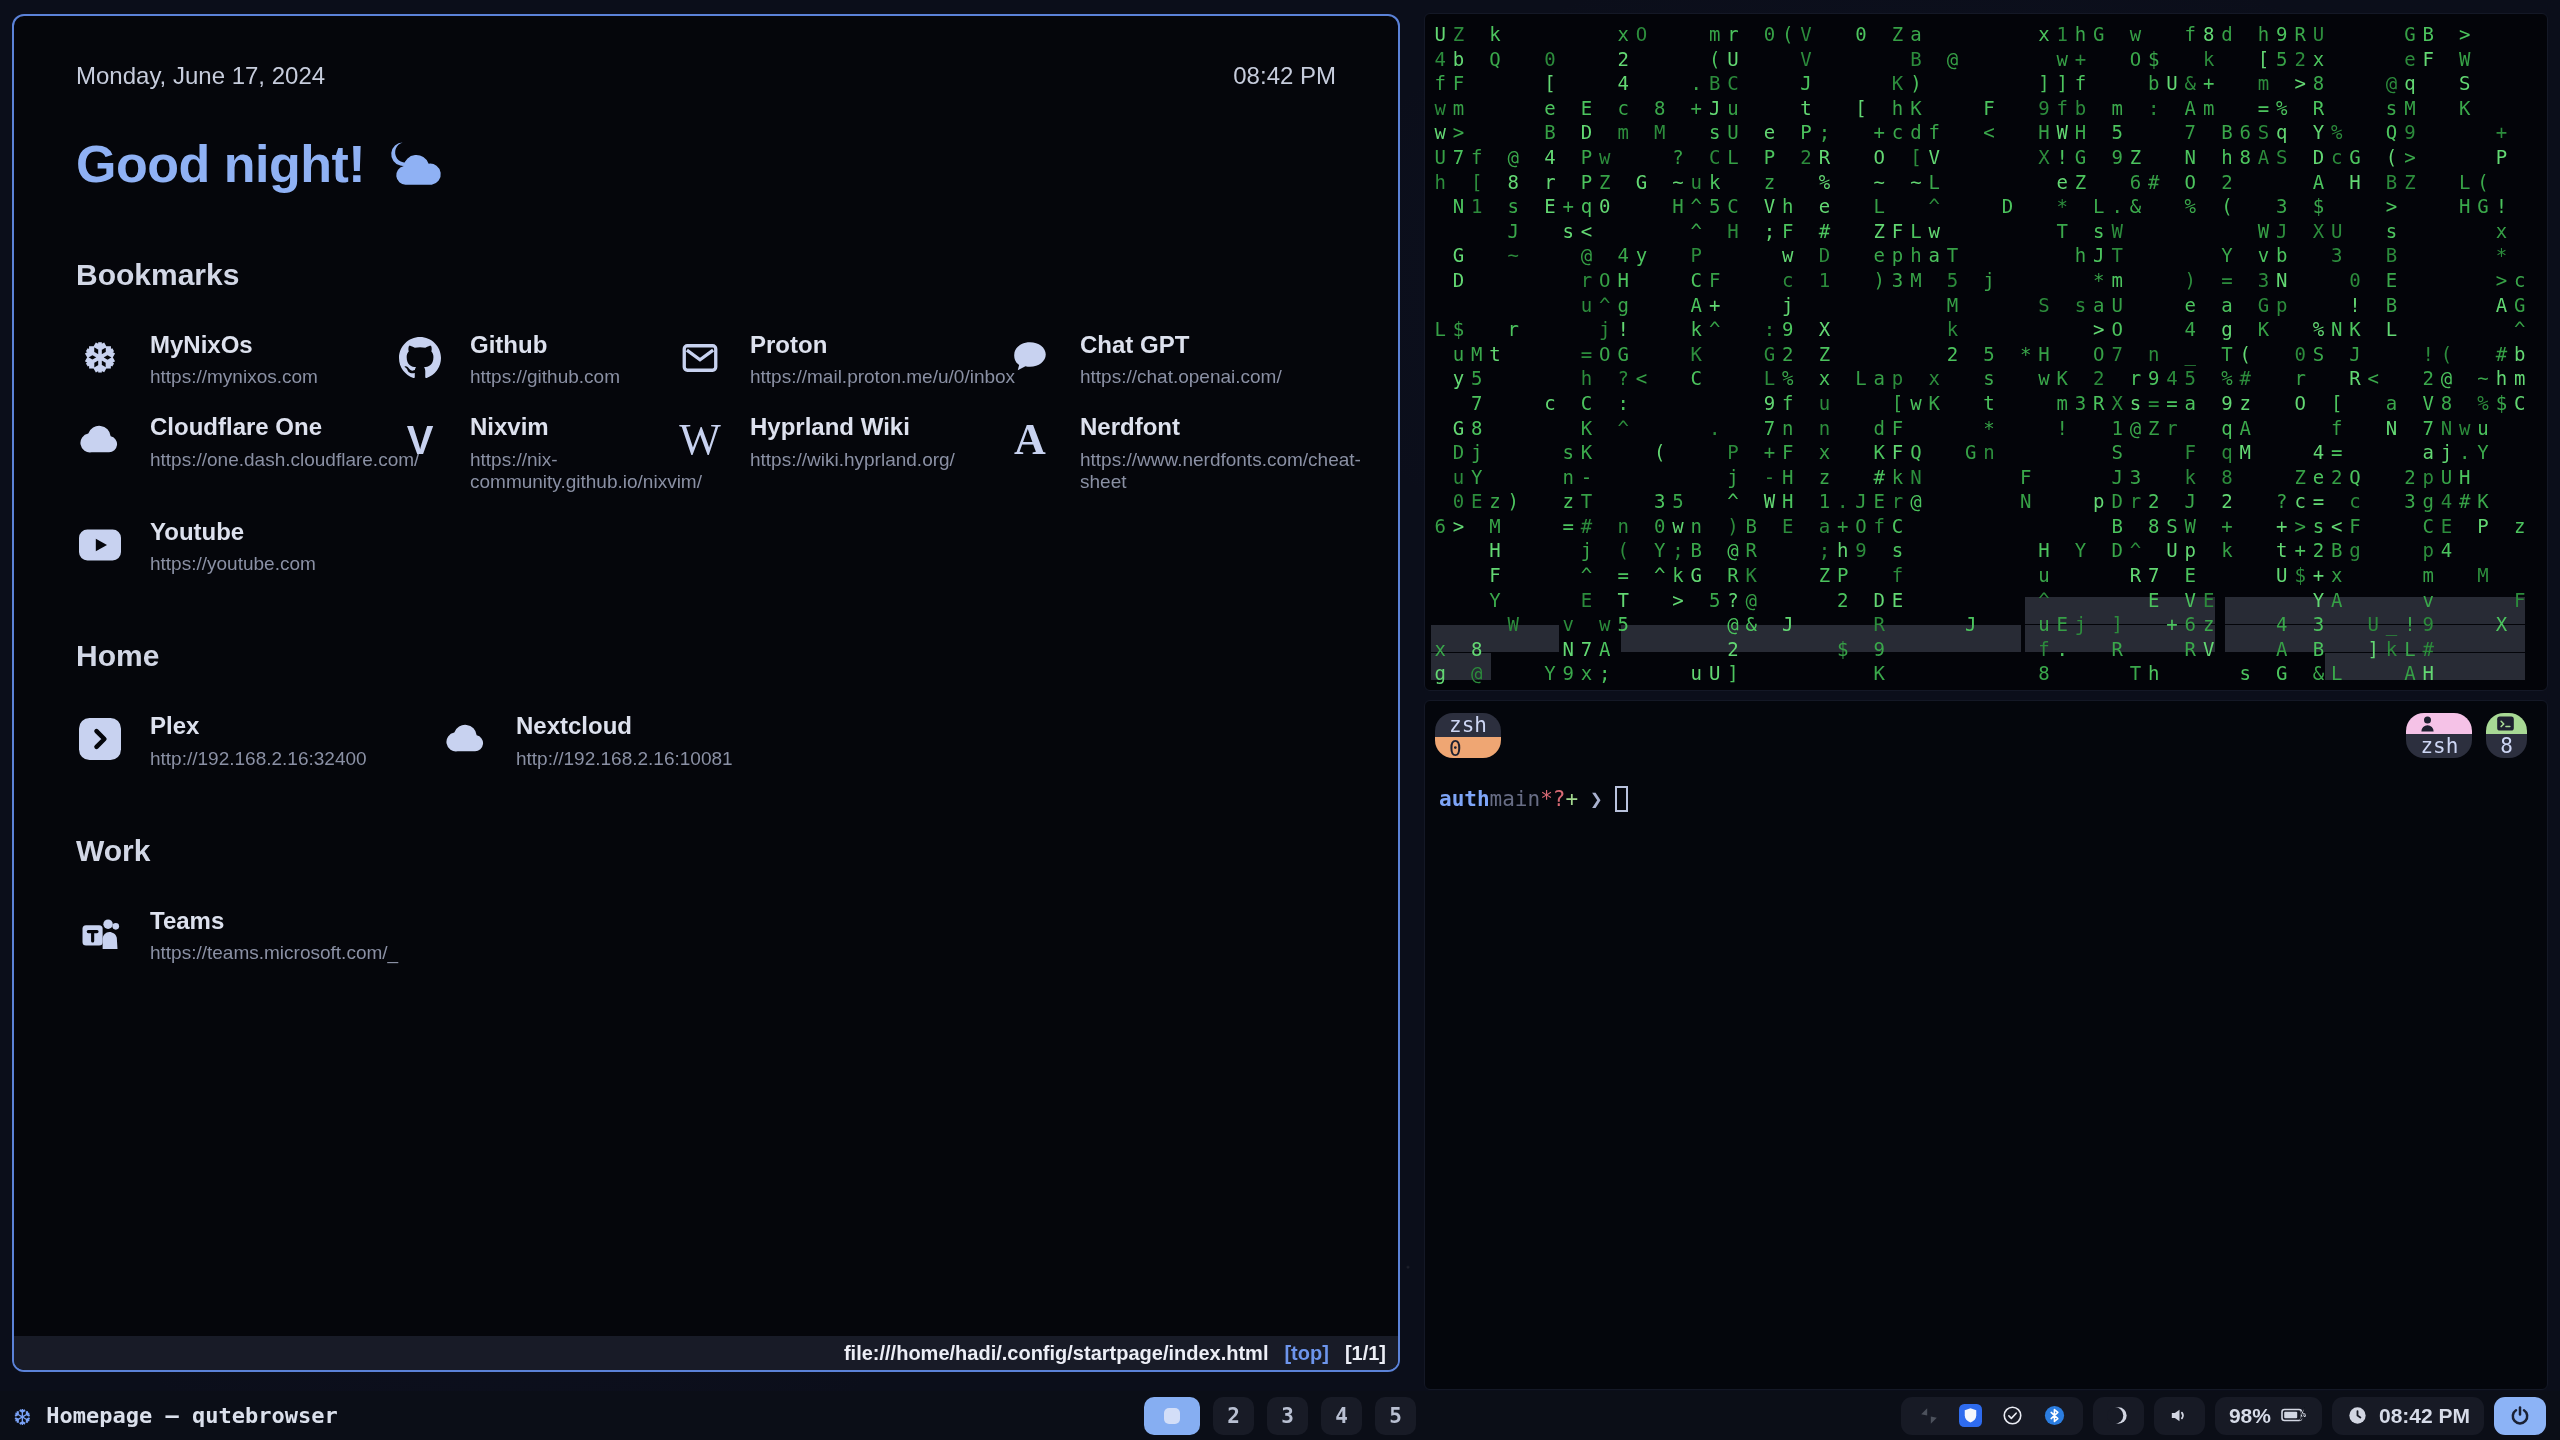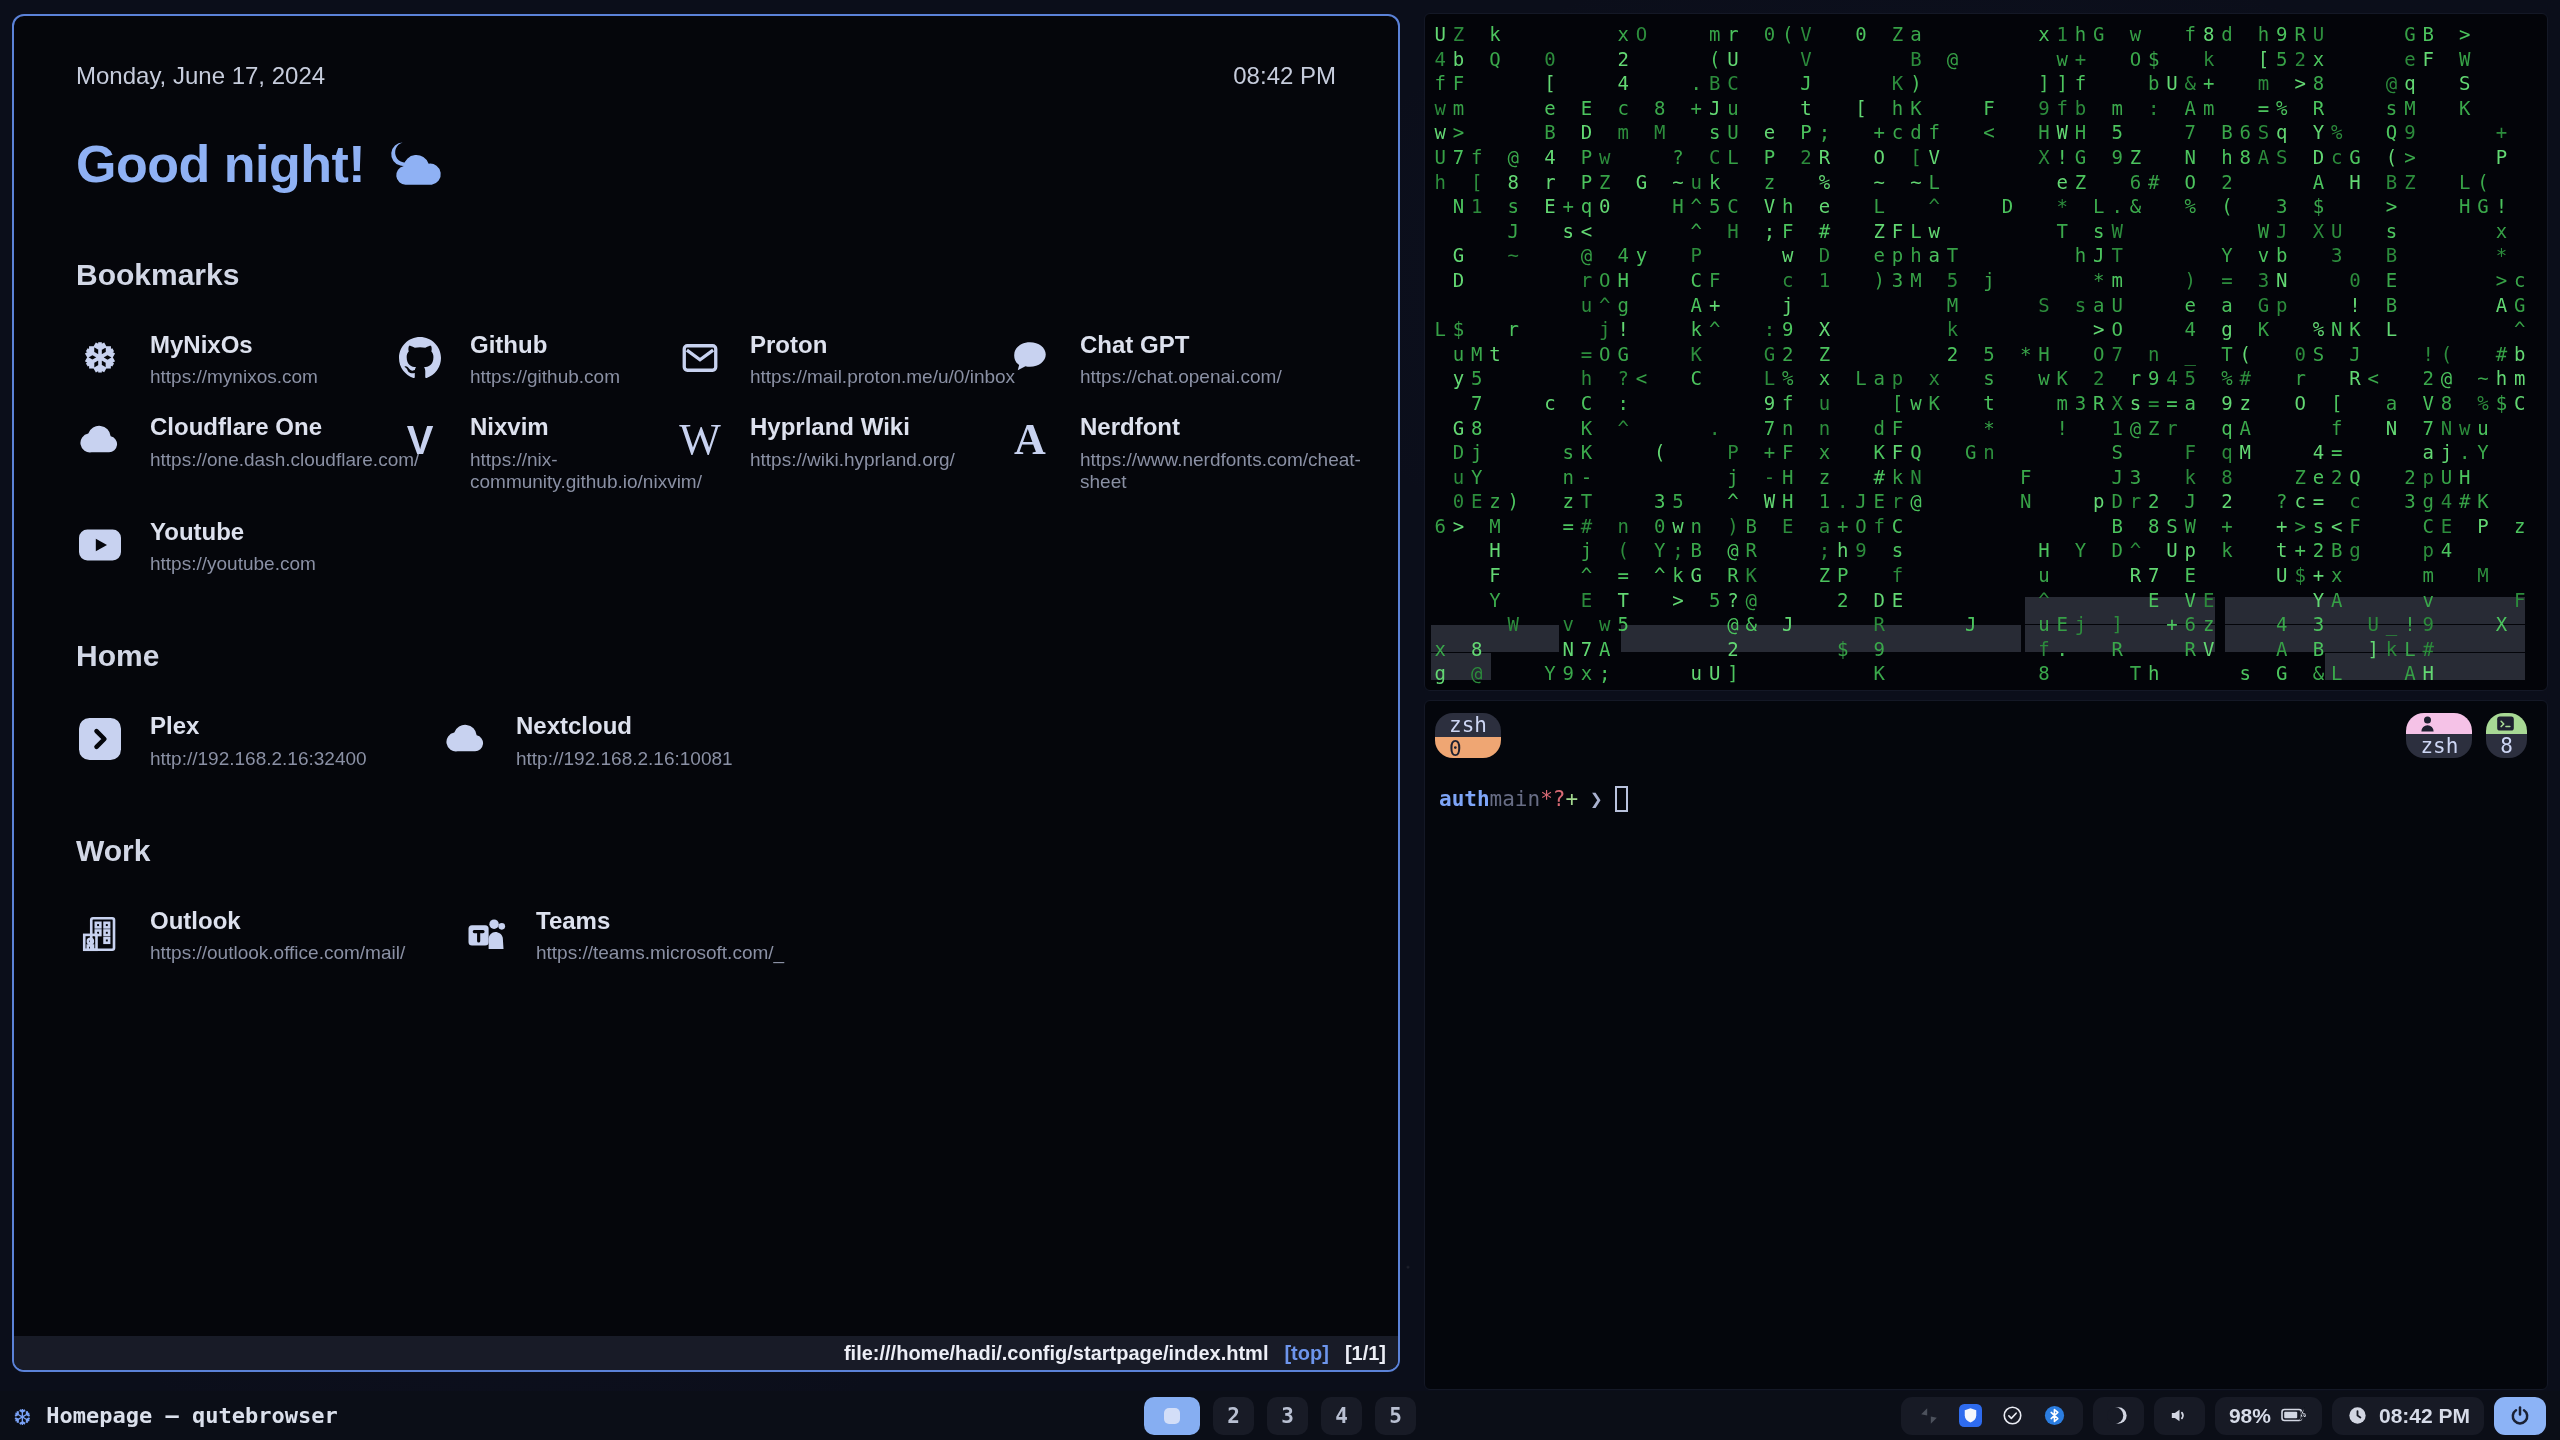--- a/index.html
+++ b/index.html
@@ -242,39 +242,20 @@
               <div>
                 <div class="bm-name">Nextcloud</div>
                 <div class="bm-url">http://192.168.2.16:10081</div>
               </div>
             </div>
           </div>
         </div>
         <div class="sp-section">
           <h2>Work</h2>
           <div class="grid grid-work">
-            <div class="bm-item">
-              <span class="bm-icon">
-                <svg viewBox="0 0 24 24" fill="none" stroke="currentColor" stroke-width="1.5">
-                  <rect x="7" y="3" width="13" height="18" rx="1"></rect>
-                  <rect x="9.6" y="5.6" width="2.6" height="2.6"></rect>
-                  <rect x="14.6" y="5.6" width="2.6" height="2.6"></rect>
-                  <rect x="9.6" y="10" width="2.6" height="2.6"></rect>
-                  <rect x="14.6" y="10" width="2.6" height="2.6"></rect>
-                  <rect x="14.6" y="14.4" width="2.6" height="2.6"></rect>
-                  <rect x="3" y="12.5" width="7" height="8.5"></rect>
-                  <circle cx="6.5" cy="16.2" r="1.4"></circle>
-                  <path d="M5 21v-2.4h3V21"></path>
-                </svg>
-              </span>
-              <div>
-                <div class="bm-name">Outlook</div>
-                <div class="bm-url">https://outlook.office.com/mail/</div>
-              </div>
-            </div>
             <div class="bm-item">
               <span class="bm-icon">
                 <svg viewBox="0 0 24 24">
                   <circle cx="16.6" cy="6.4" r="2.7" fill="#c8d2f0"></circle>
                   <circle cx="21" cy="7.6" r="1.9" fill="#c8d2f0"></circle>
                   <path d="M13.5 20.5v-6a3.8 3.8 0 0 1 3.8-3.6c2 0 3.8 1.3 4.3 3.2l.4 6.4z" fill="#c8d2f0"></path>
                   <rect x="2" y="7" width="11.5" height="11.5" rx="2" fill="#c8d2f0"></rect>
                   <path d="M5.3 10.6h5M7.8 10.6v5.4" stroke="#05060b" stroke-width="1.8" stroke-linecap="round"></path>
                 </svg>
               </span>

